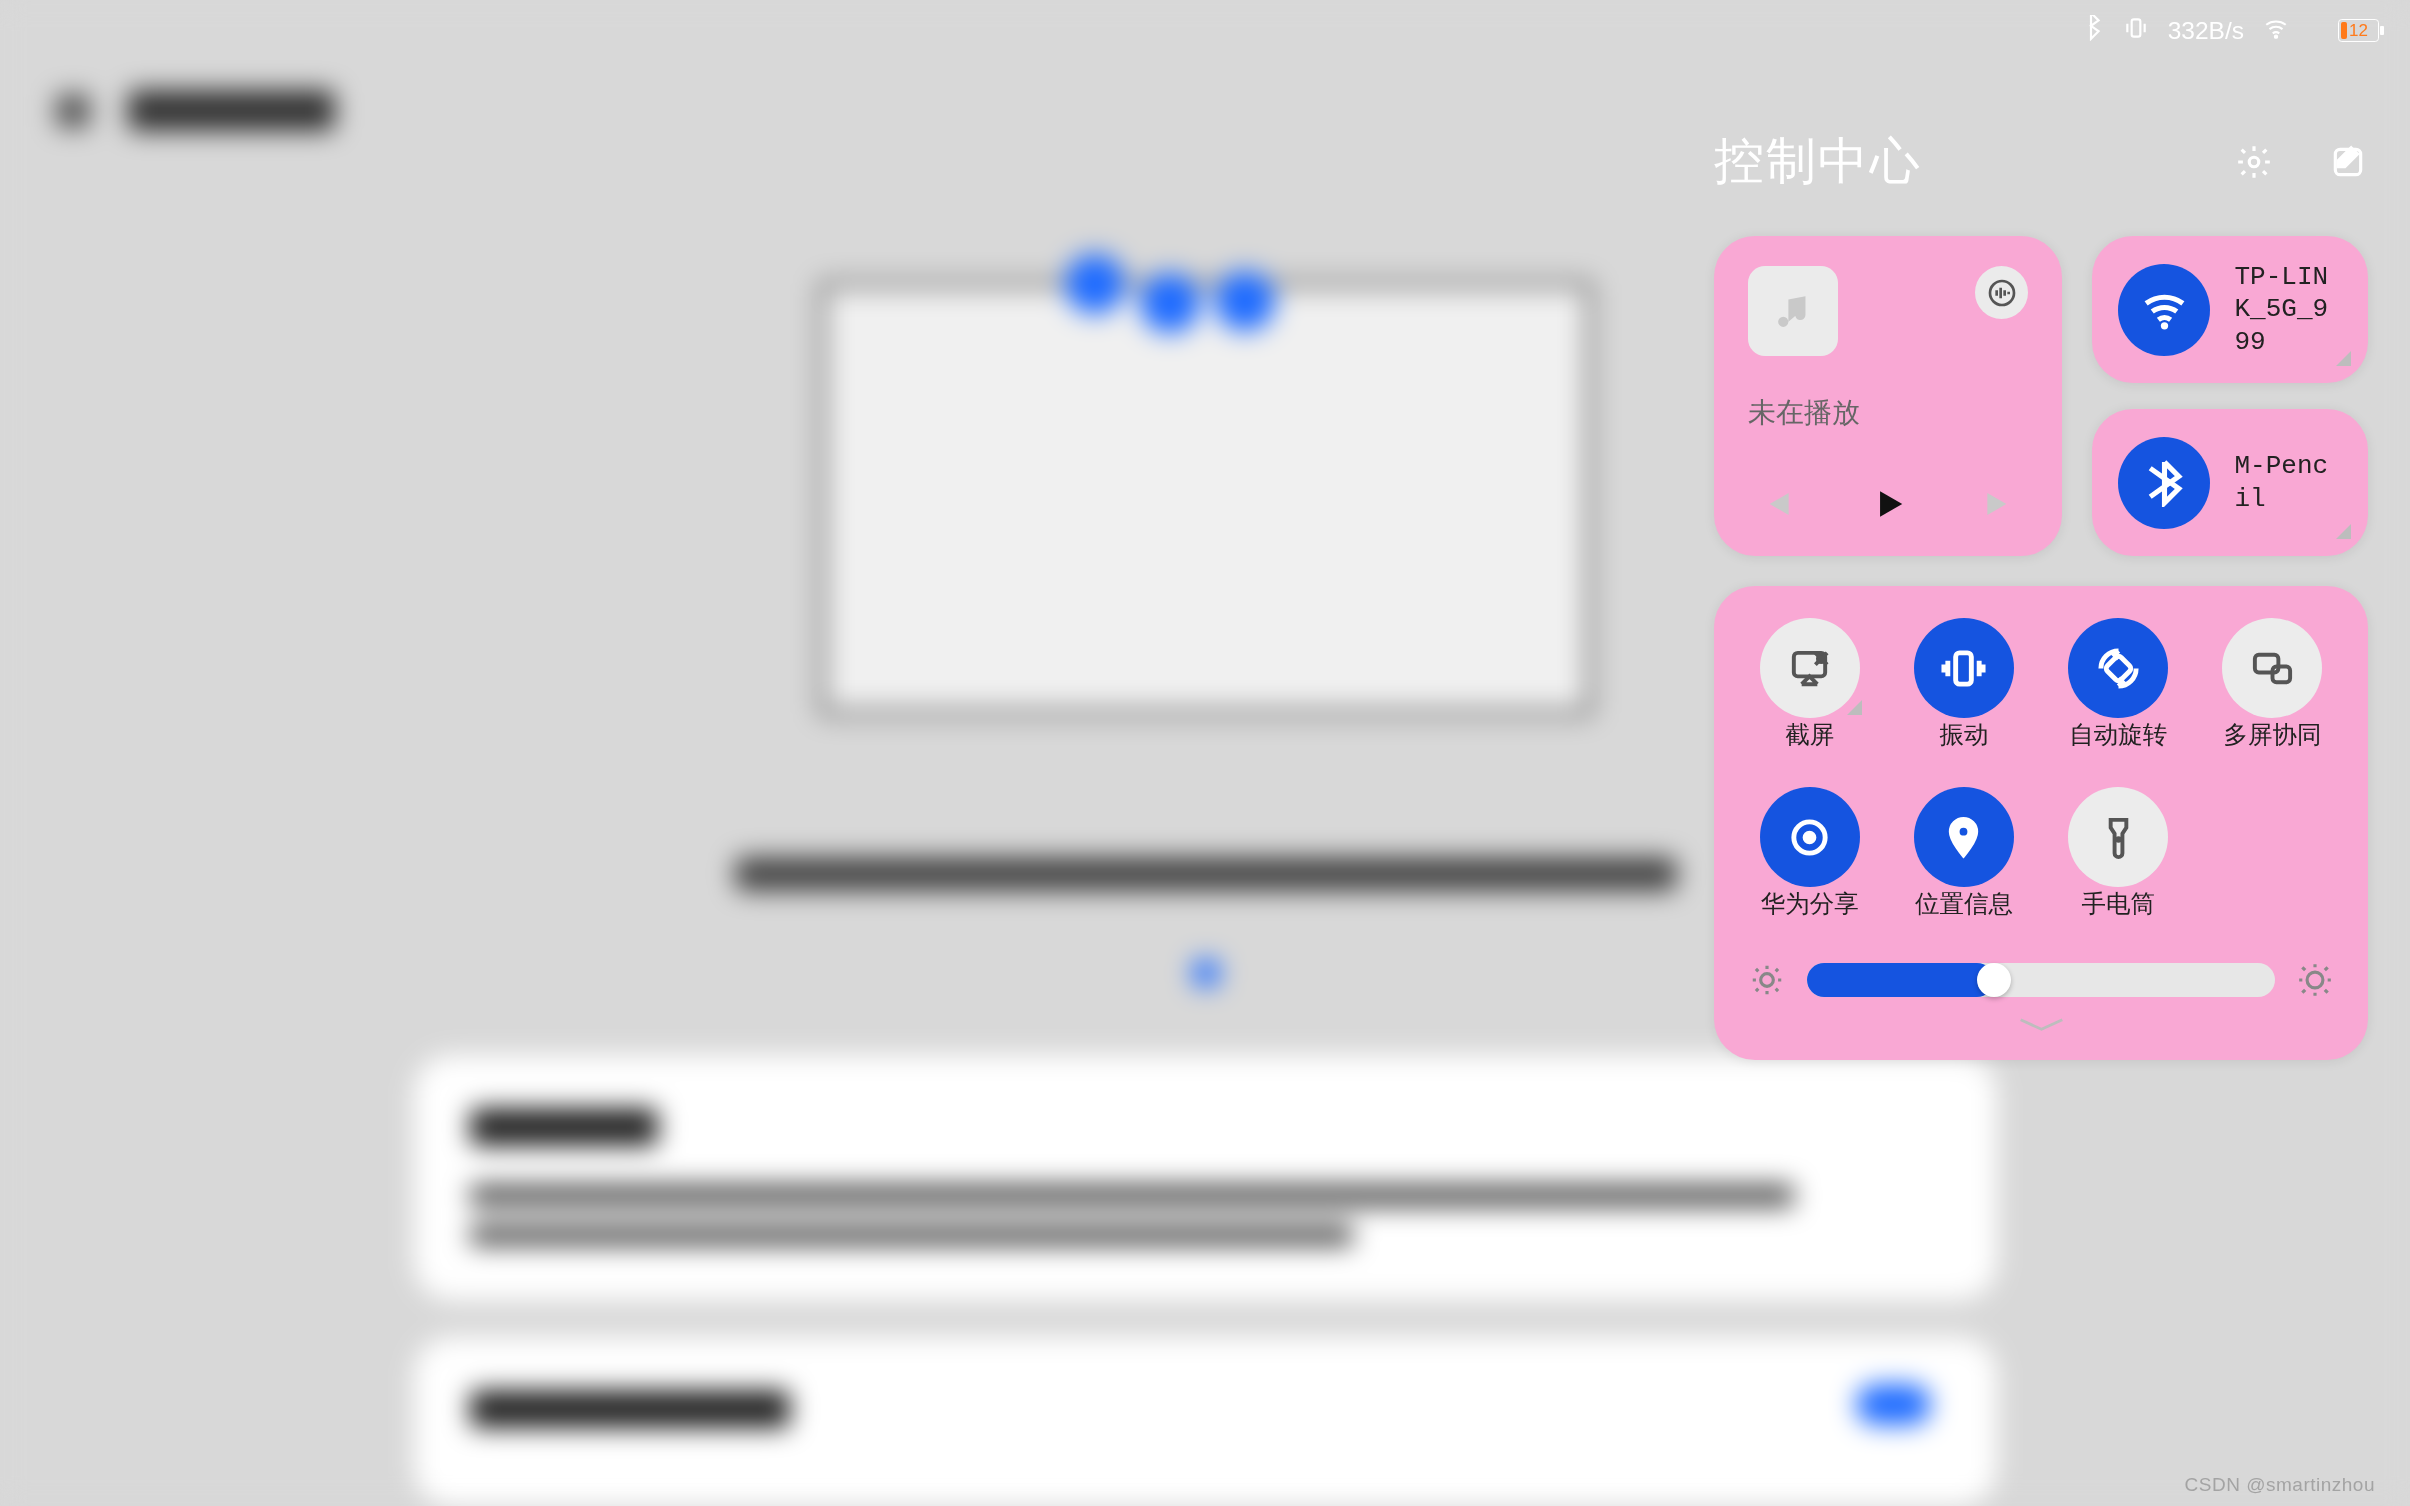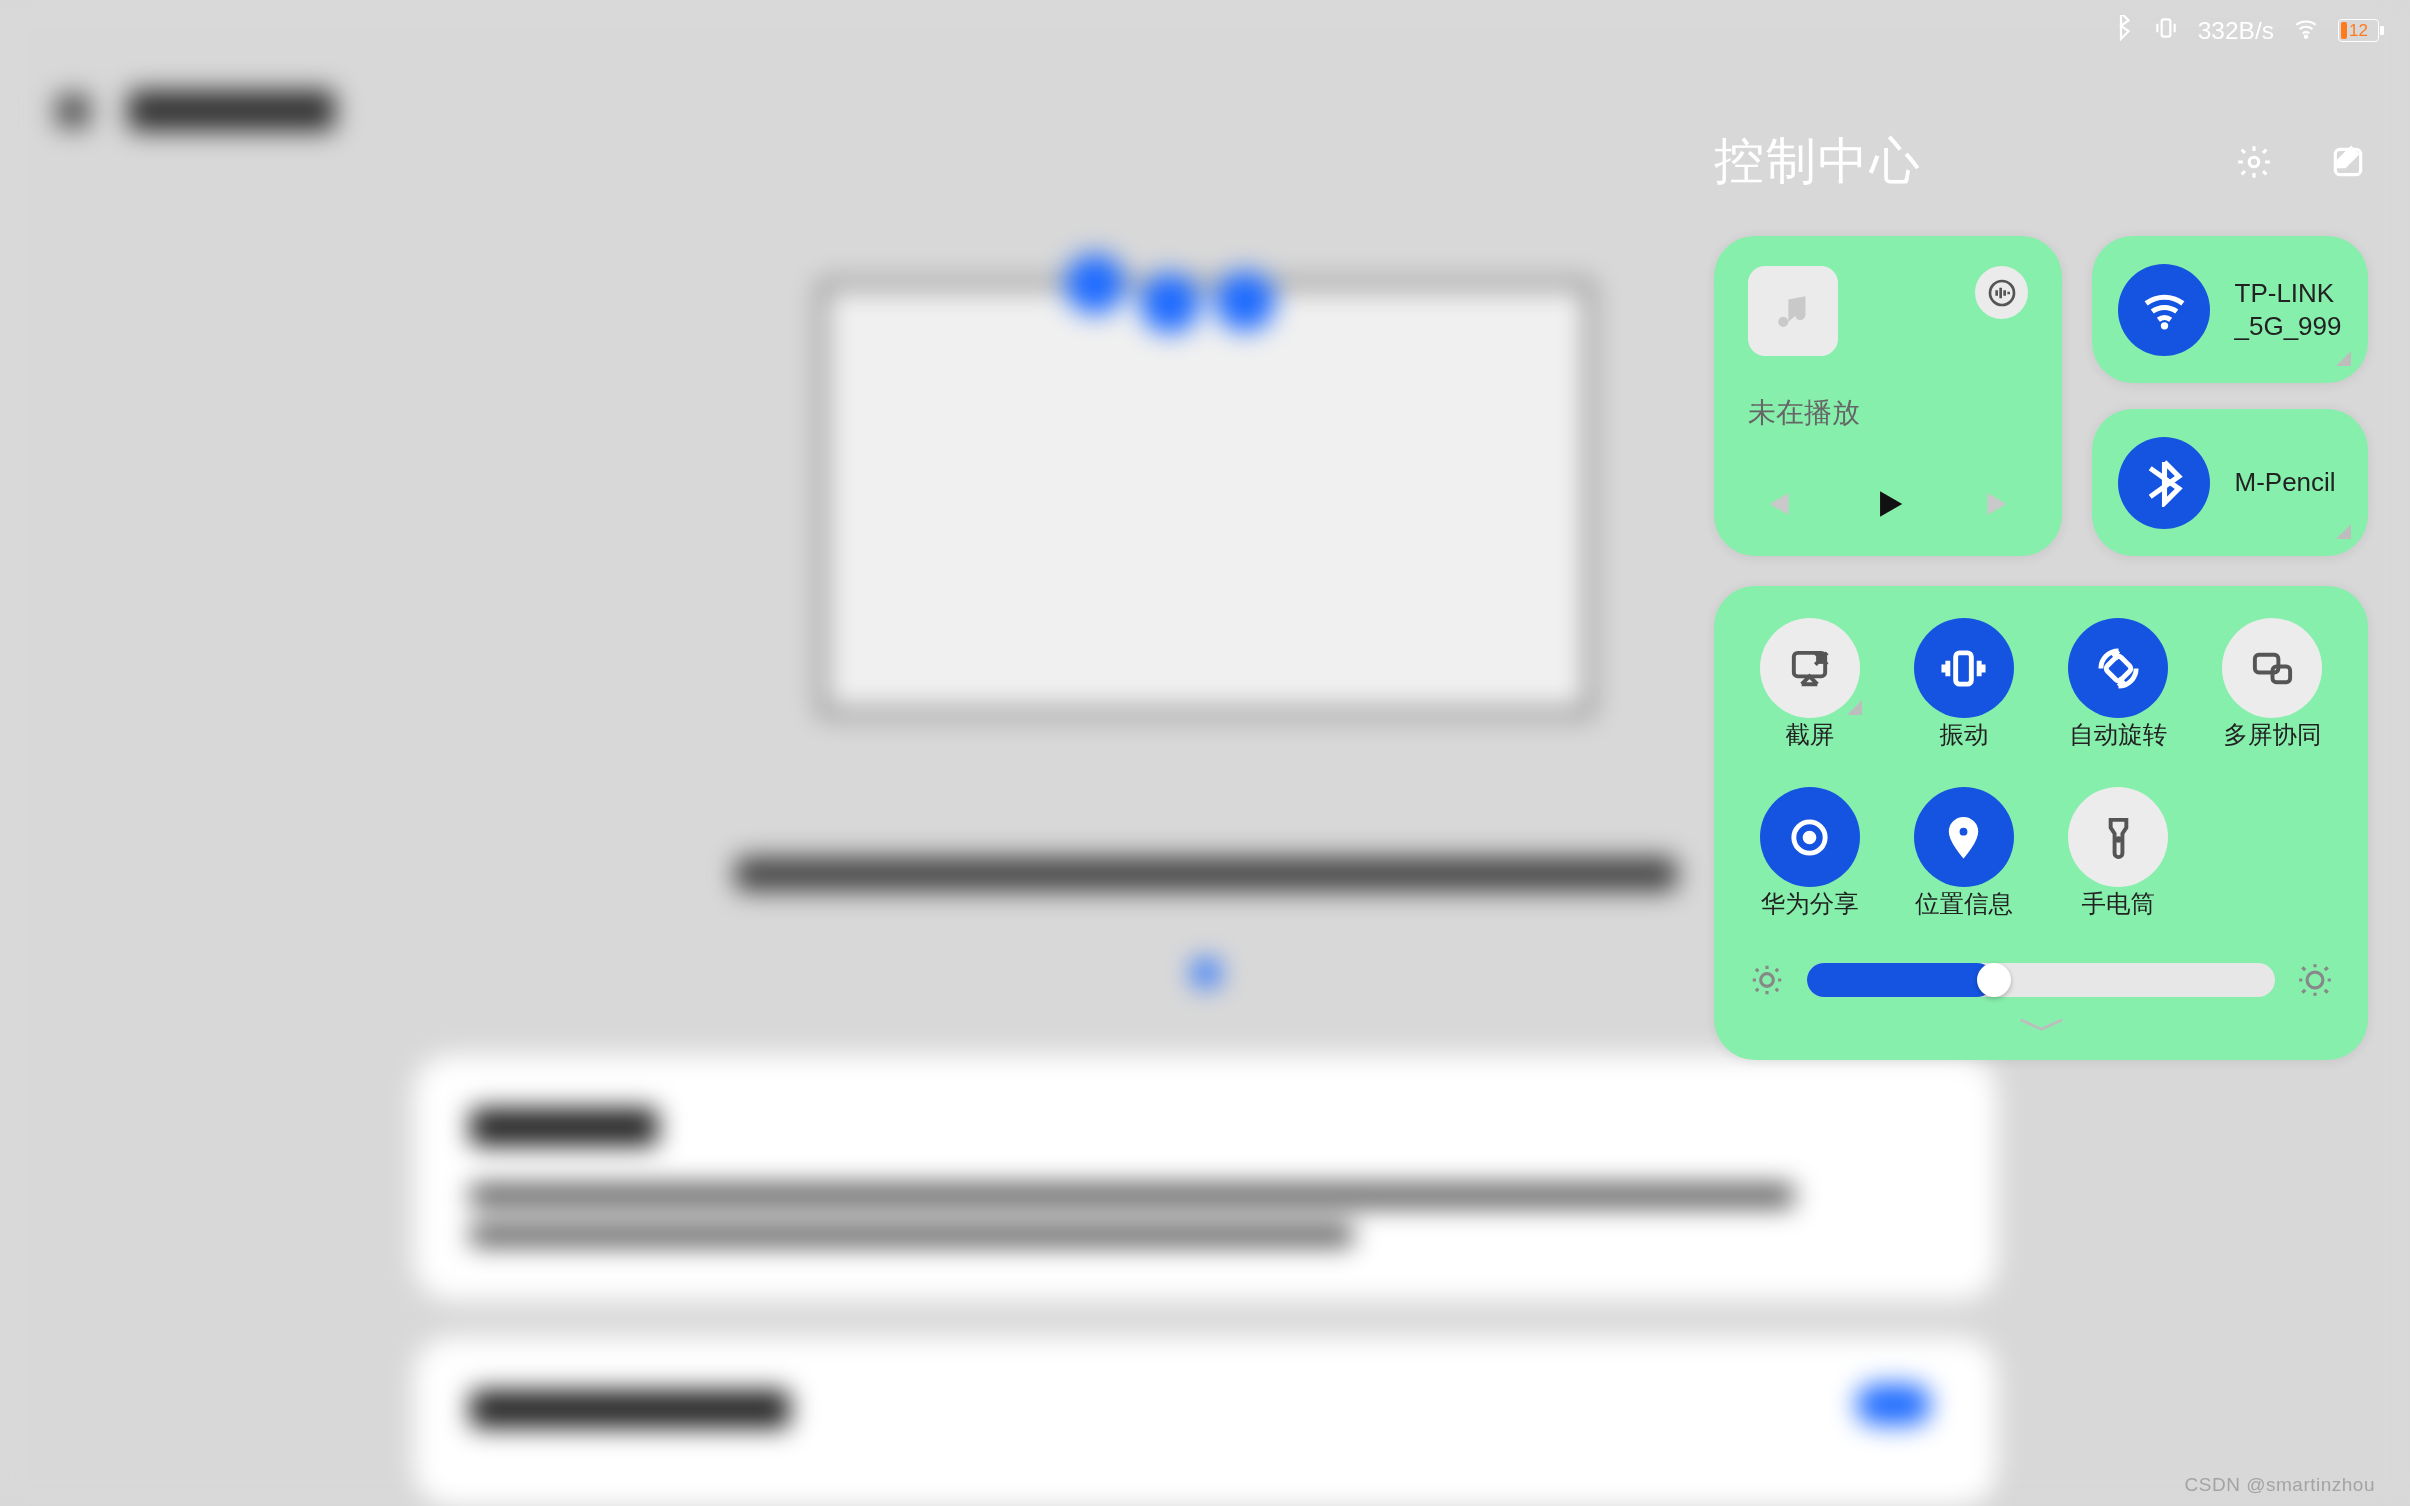--- a/index.html
+++ b/index.html
@@ -49,21 +49,21 @@
   .bg-toggle{position:absolute;right:66px;top:47px;width:75px;height:41px;border-radius:21px;background:#1e6bff;}
 
   
   .status-bar{
     position:absolute; top:6px; left:0; right:0; height:49px;
     display:flex; align-items:center; justify-content:flex-end;
     gap:19px; padding:4px 32px; color:#fff; font-size:24.5px;
     filter:none;
   }
   .status-bar svg{width:26px;height:26px;fill:#fff;stroke:#fff;}
-  .battery{display:flex;align-items:flex-start;gap:3.8px;}
+  .battery{display:flex;align-items:flex-start;gap:3.8px;margin-left:30px;}
   .battery-shell{width:41px;height:22.6px;border:1.9px solid #fff;border-radius:3.8px;position:relative;display:flex;align-items:center;padding:1.9px;}
   .battery-shell::after{content:"";position:absolute;right:-5.6px;top:5.6px;width:3.8px;height:9.4px;background:#fff;border-radius:0.9px;}
   .battery-fill{height:100%;width:18%;background:#ff7a1a;border-radius:1.9px;}
   .battery-text{font-size:17px;color:#ff7a1a;position:absolute;left:50%;transform:translateX(-50%);}
 
   
   .cc {
     position:absolute;
     top:0; right:0; width:740px; height:100%;
     padding: 128px 43px 0 43px;
@@ -72,23 +72,24 @@
     display:flex; align-items:center; justify-content:space-between;
     margin-bottom:41px;
   }
   .cc-title{color:#fff;font-size:50px;font-weight:500;letter-spacing:1.9px;}
   .cc-header-icons{display:flex;gap:53px;}
   .hicon{width:41px;height:41px;display:flex;align-items:center;justify-content:center;color:#fff;}
   .hicon svg{width:38px;height:38px;stroke:#fff;fill:none;stroke-width:2;}
 
   .cc-row1{display:flex;gap:30px;margin-bottom:30px;}
   .tile{
-    background:#86efac;border-radius:41px;
+    background:#f9a8d4;border-radius:41px;
     box-shadow:0 1.9px 11.3px rgba(0,0,0,.08);
     position:relative;
+    font-family:Liberation Mono, monospace;
   }
   .media-tile{flex:0 0 348px;height:320px;padding:30px 34px;display:flex;flex-direction:column;}
   .media-top{display:flex;justify-content:space-between;align-items:flex-start;}
   .music-ph{width:90px;height:90px;border-radius:17px;background:#ebebeb;display:flex;align-items:center;justify-content:center;}
   .music-ph svg{width:41px;height:41px;fill:#c9c9c9;}
   .cast-btn{width:53px;height:53px;border-radius:50%;background:#ebebeb;display:flex;align-items:center;justify-content:center;}
   .cast-btn svg{width:32px;height:32px;stroke:#555;fill:none;stroke-width:2;}
   .media-status{color:#666;font-size:28px;margin-top:38px;}
   .media-controls{display:flex;justify-content:space-between;align-items:center;margin-top:auto;padding:0 5.6px;}
   .mctrl{width:45px;height:45px;display:flex;align-items:center;justify-content:center;}

